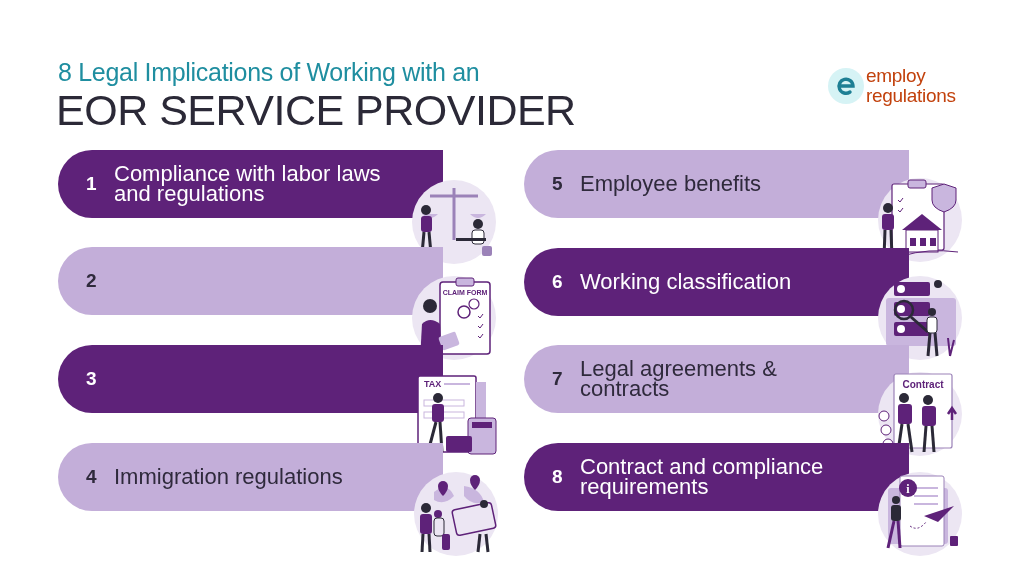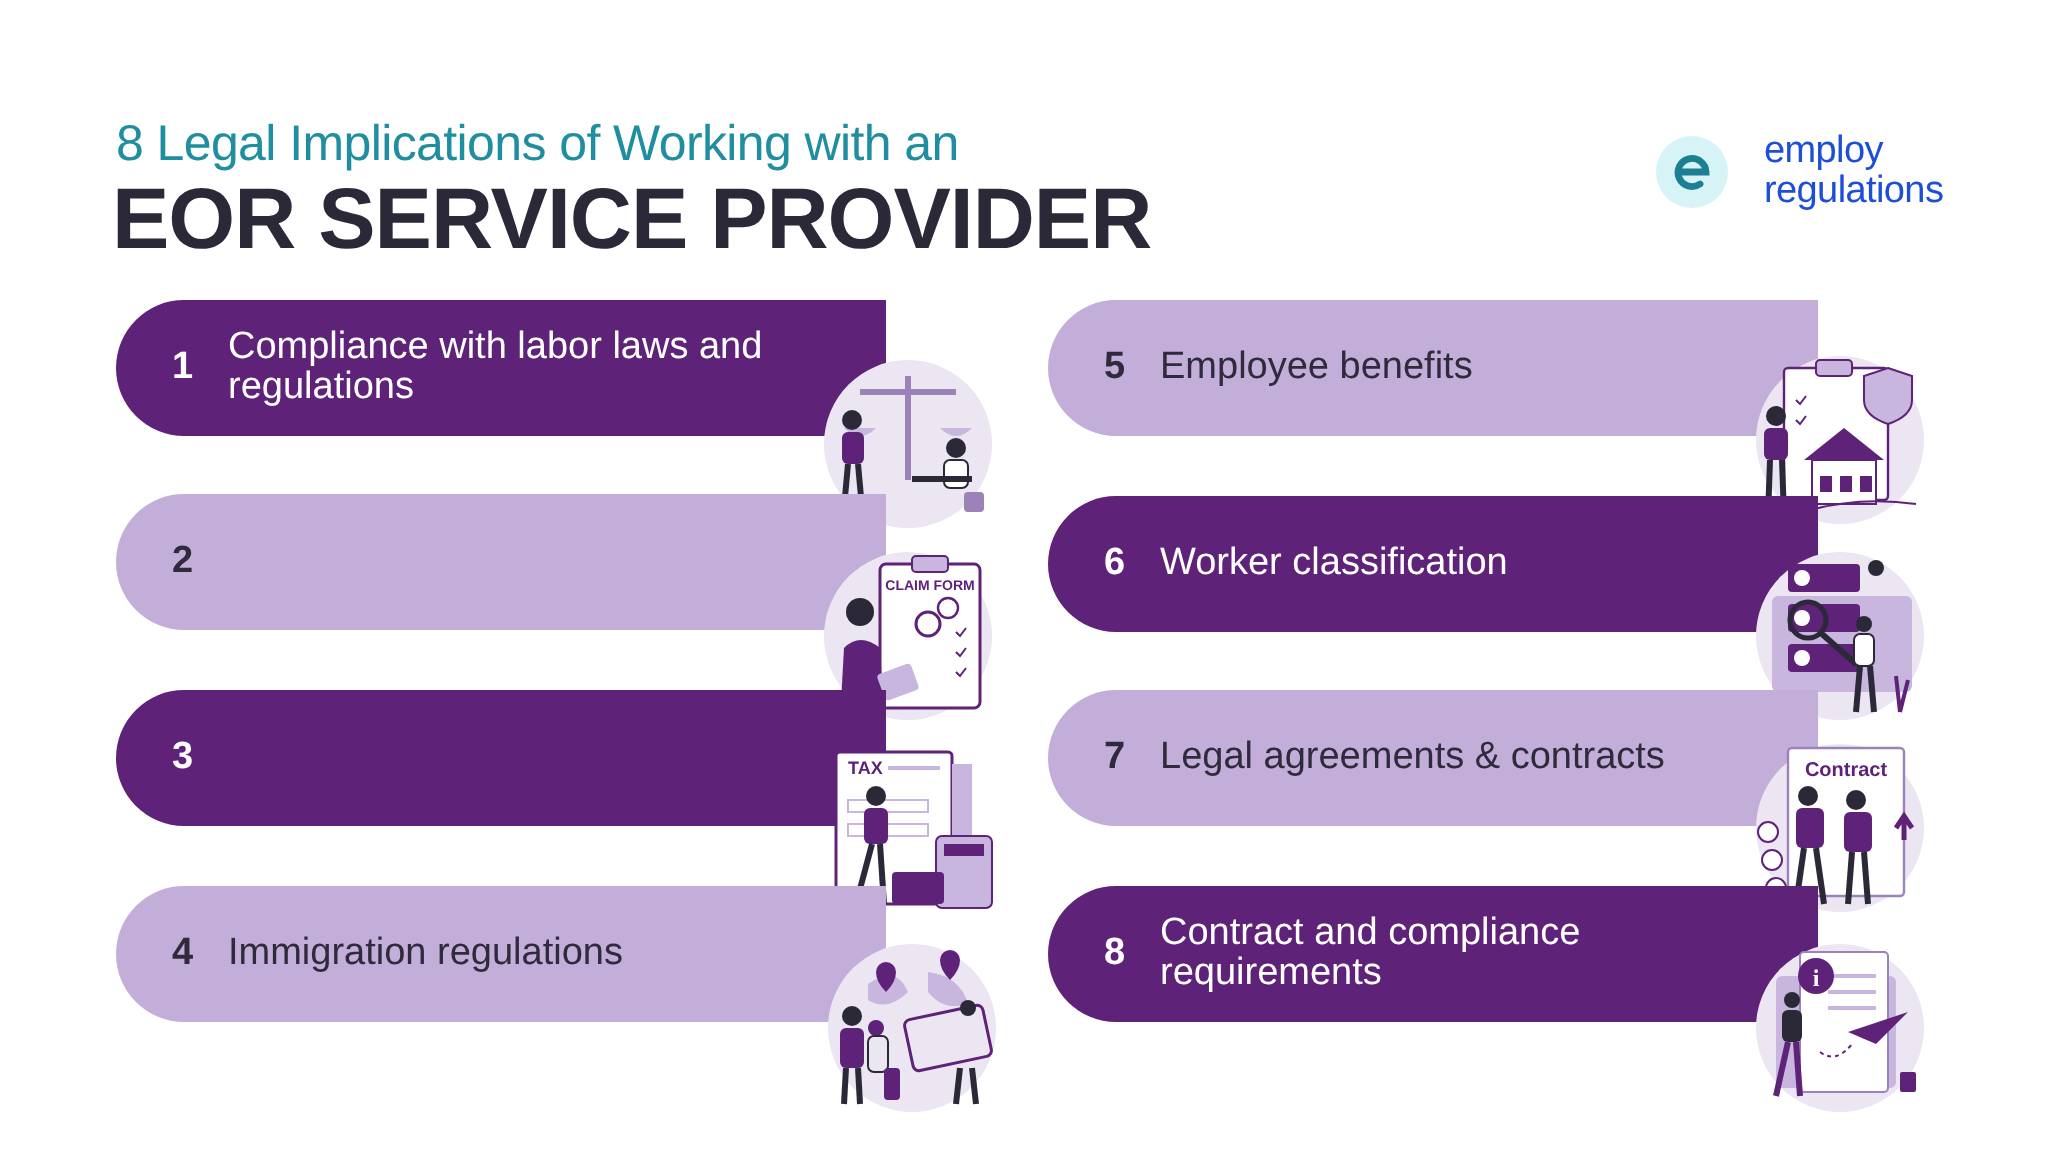--- a/index.html
+++ b/index.html
@@ -7,39 +7,39 @@
   body { position: relative; font-family: "Liberation Sans", "DejaVu Sans", sans-serif; }
 
   .subtitle {
     position: absolute; left: 58px; top: 58px;
     font-size: 25px; color: #1f8ea0; letter-spacing: -0.3px;
     white-space: nowrap;
     text-align: right;
   }
   .title {
     position: absolute; left: 56px; top: 86px;
-    font-size: 43px; font-weight: bold; color: #2b2937; letter-spacing: -0.5px;
+    font-size: 43px; font-weight: normal; color: #2b2937; letter-spacing: -0.5px;
     white-space: nowrap;
   }
 
   .logo { position: absolute; left: 828px; top: 66px; display: flex; align-items: center; }
   .logo-mark {
     width: 36px; height: 36px; border-radius: 50%;
     background: #d6f3f5; display: flex; align-items: center; justify-content: center;
   }
-  .logo-text { margin-left: 18px; line-height: 20px; font-size: 19px; color: #1d4ed8; letter-spacing: -0.3px; }
+  .logo-text { margin-left: 2px; line-height: 20px; font-size: 19px; color: #c2410c; letter-spacing: -0.3px; }
 
   .pill {
     position: absolute; height: 68px; border-radius: 34px 0 0 34px;
     display: flex; align-items: center;
   }
   .pill.dark { background: #5e2279; color: #ffffff; }
   .pill.light { background: #c3aed9; color: #2f2a3c; }
   .pill .num { font-weight: bold; font-size: 19px; width: 28px; text-align: left; margin-left: 28px; }
-  .pill .label { font-size: 19px; line-height: 20px; max-width: 270px; }
+  .pill .label { font-size: 22px; line-height: 20px; max-width: 270px; }
 
   .illus {
     position: absolute; width: 84px; height: 84px; margin-top: 36px;
   }
   .illus .disc {
     position: absolute; left: 0; top: 0; width: 84px; height: 84px; border-radius: 50%;
     background: #ece6f3;
   }
 </style>
 </head>
@@ -165,21 +165,21 @@
     <circle cx="10" cy="30" r="5" fill="#2b2937"></circle>
     <rect x="4" y="36" width="12" height="16" rx="3" fill="#5e2279"></rect>
     <line x1="7" y1="52" x2="6" y2="80" stroke="#2b2937" stroke-width="3"></line>
     <line x1="13" y1="52" x2="14" y2="80" stroke="#2b2937" stroke-width="3"></line>
     <path d="M24 78 Q50 70 80 74" stroke="#5e2279" fill="none"></path>
   </svg>
 </div>
 
 <div class="pill dark" style="left:524px; top:248px; width:385px;">
   <span class="num">6</span>
-  <span class="label">Worker classification</span>
+  <span class="label">Working classification</span>
 </div>
 <div class="illus" style="left:878px; top:240px;">
   <div class="disc"></div>
   <svg width="84" height="84" viewBox="0 0 84 84" style="position:absolute;left:0;top:0">
     <rect x="8" y="22" width="70" height="48" rx="3" fill="#c9b6de"></rect>
     <rect x="16" y="6" width="36" height="14" rx="2" fill="#5e2279"></rect>
     <rect x="16" y="26" width="36" height="14" rx="2" fill="#5e2279"></rect>
     <rect x="16" y="46" width="36" height="14" rx="2" fill="#5e2279"></rect>
     <circle cx="23" cy="13" r="4" fill="#fff"></circle>
     <circle cx="23" cy="33" r="4" fill="#fff"></circle>

